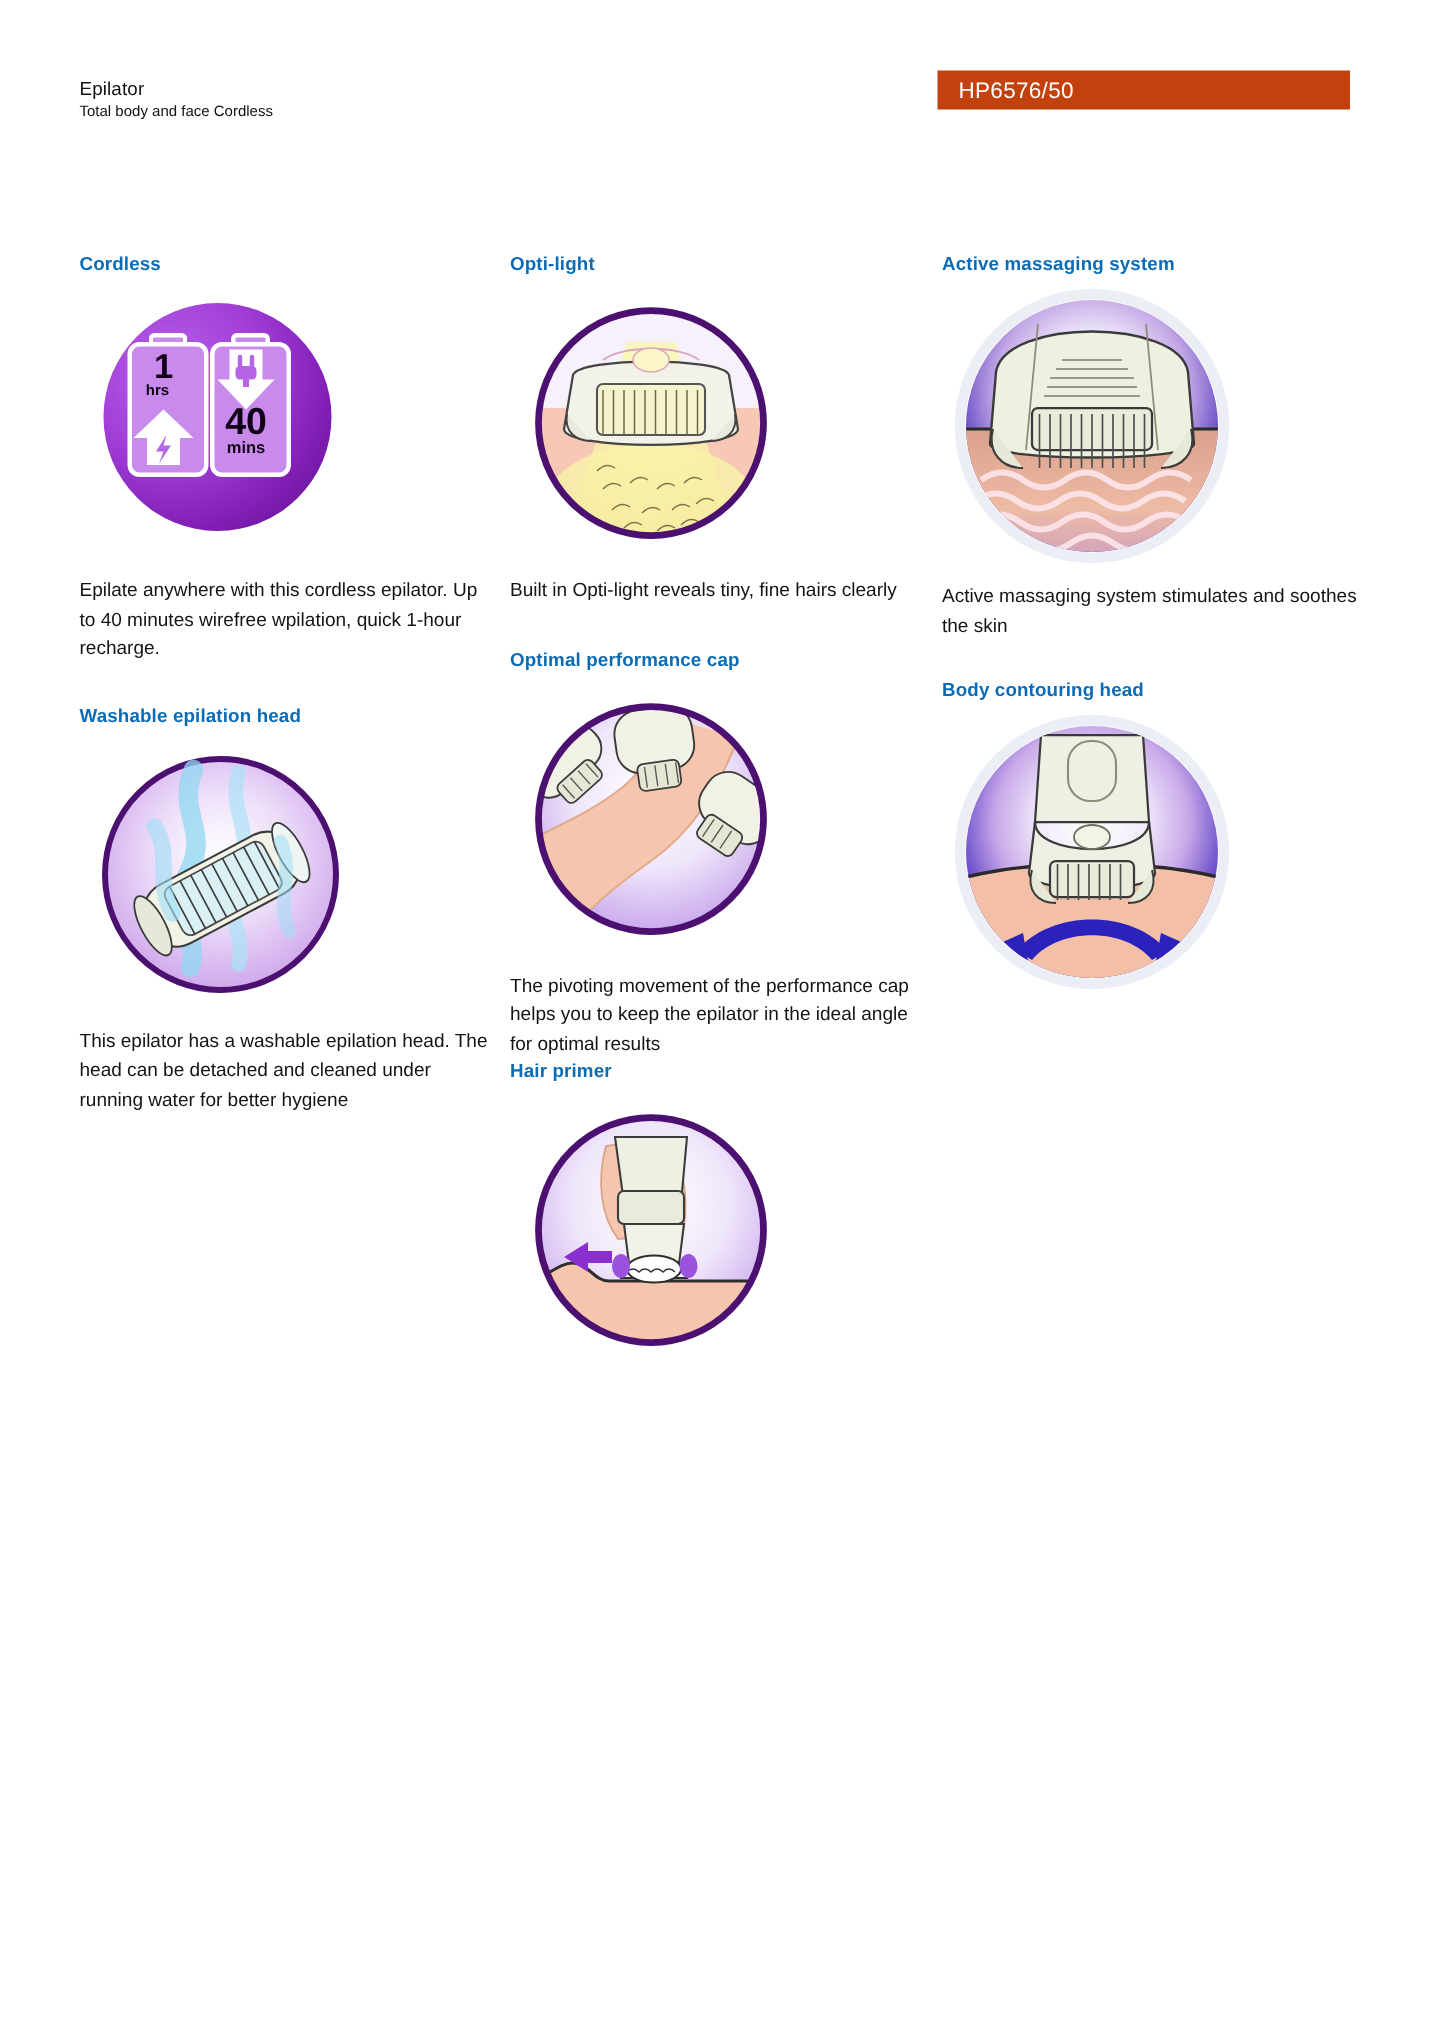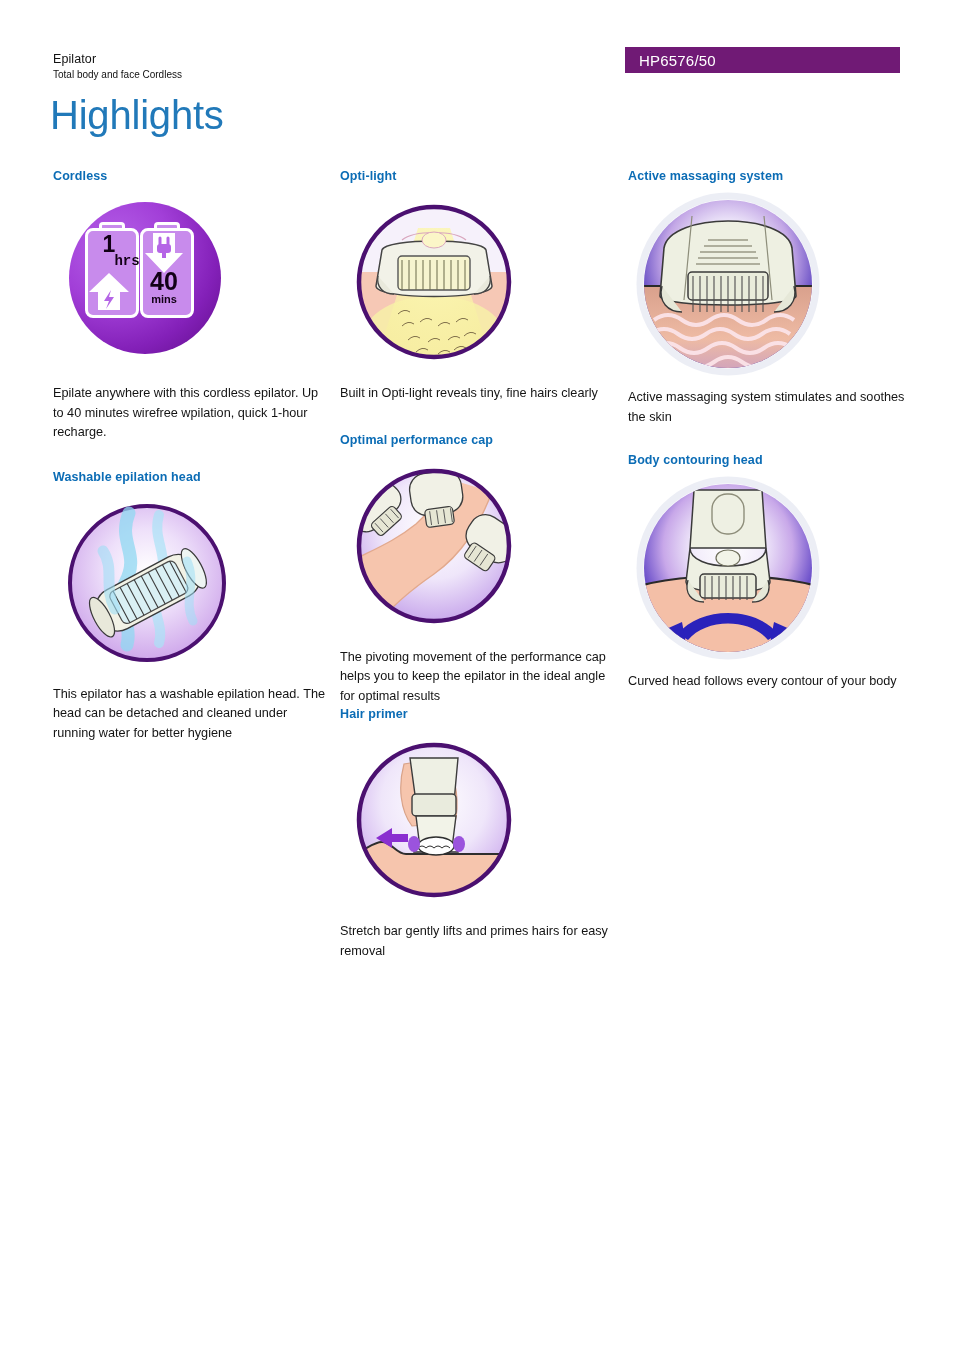--- a/index.html
+++ b/index.html
@@ -9,21 +9,21 @@
     color:#1a1a1a;position:relative;overflow:hidden;
   }
   .page{position:relative;width:954px;height:1122px;}
 
   
   .hdr-left{position:absolute;left:53px;top:52px;}
   .hdr-cat{font-size:12.5px;color:#111;letter-spacing:.1px;line-height:15px;}
   .hdr-sub{font-size:10px;color:#111;line-height:14px;margin-top:1px;}
   .code-bar{
     position:absolute;left:625px;top:47px;width:275px;height:26px;
-    background:#701a75;color:#fff;display:flex;align-items:center;
+    background:#c2410c;color:#fff;display:flex;align-items:center;
     padding-left:14px;box-sizing:border-box;
     font-size:15px;letter-spacing:.2px;
   }
   .title{
     position:absolute;left:50px;top:92px;
     font-size:40px;line-height:46px;color:#2179b9;font-weight:300;
     letter-spacing:-.2px;
   }
 
   
@@ -65,33 +65,32 @@
 
   <div class="hdr-left">
     <div class="hdr-cat">Epilator</div>
     <div class="hdr-sub">Total body and face Cordless</div>
   </div>
 
   <div class="code-bar">
     <span>HP6576/50</span>
   </div>
 
-  <div class="title">Highlights</div>
 
   <div class="col col1">
 
     <div class="sec">
       <div class="sec-h">Cordless</div>
       <div class="fig">
         <div class="circ ball-cordless"></div>
 
         <div class="batt-tip" style="left:44px;top:32px;"></div>
         <div class="batt" style="left:30px;top:38px;width:48px;height:84px;"></div>
         <div class="batt-num" style="left:30px;top:42px;width:48px;font-size:23px;line-height:24px;">1</div>
-        <div class="batt-num" style="left:48px;top:65px;width:48px;font-size:14px;line-height:12px;font-family:Liberation Mono, monospace;">hrs</div>
+        <div class="batt-num" style="left:26px;top:65px;width:48px;font-size:10px;line-height:12px;">hrs</div>
 
         <svg width="48" height="42" viewBox="0 0 48 42" style="position:absolute;left:30px;top:80px;">
           <path d="M24 3 L44 22 L35 22 L35 40 L13 40 L13 22 L4 22 Z" fill="#ffffff"></path>
           <path d="M26 20 L19 31 L24 31 L21 39 L29 27 L24 27 Z" fill="#b565e6"></path>
         </svg>
 
         <div class="batt-tip" style="left:99px;top:32px;"></div>
         <div class="batt" style="left:85px;top:38px;width:48px;height:84px;"></div>
         <svg width="44" height="44" viewBox="0 0 44 44" style="position:absolute;left:87px;top:41px;">
           <path d="M11 2 L33 2 L33 22 L41 22 L22 42 L3 22 L11 22 Z" fill="#ffffff"></path>
@@ -300,21 +299,20 @@
             <ellipse cx="94" cy="118" rx="18" ry="9" fill="#ffffff" stroke="#2e2e2e" stroke-width="1.3"></ellipse>
             <path d="M76 120 q4 -4 8 0 q4 -4 8 0 q4 -4 8 0 q4 -4 8 0" fill="none" stroke="#2e2e2e" stroke-width="1"></path>
             <ellipse cx="72" cy="116" rx="6" ry="8" fill="#9b53dd"></ellipse>
             <ellipse cx="117" cy="116" rx="6" ry="8" fill="#9b53dd"></ellipse>
 
             <path d="M66 106 L50 106 L50 100 L34 110 L50 120 L50 114 L66 114 Z" fill="#8a2fd0"></path>
           </g>
           <circle cx="92" cy="92" r="75" fill="none" stroke="#4b1070" stroke-width="4.5"></circle>
         </svg>
       </div>
-      <p class="sec-p">Stretch bar gently lifts and primes hairs for easy removal</p>
     </div>
   </div>
 
   <div class="col col3">
 
     <div class="sec">
       <div class="sec-h">Active massaging system</div>
       <div class="fig wide">
         <svg width="196" height="188" viewBox="0 0 196 188">
           <defs>
@@ -418,17 +416,16 @@
             </g>
             <path d="M58 106 C54 120 62 128 74 128" fill="#e6e8d8" stroke="#3a3a3a" stroke-width="1.3"></path>
             <path d="M138 106 C142 120 134 128 122 128" fill="#e6e8d8" stroke="#3a3a3a" stroke-width="1.3"></path>
 
             <path d="M48 160 C70 132 126 132 148 160 L138 166 C120 144 76 144 58 166 Z" fill="#2a22bb"></path>
             <path d="M52 148 L34 156 L56 170 Z" fill="#2a22bb"></path>
             <path d="M144 148 L162 156 L140 170 Z" fill="#2a22bb"></path>
           </g>
         </svg>
       </div>
-      <p class="sec-p">Curved head follows every contour of your body</p>
     </div>
   </div>
 
 </div>
 
 </body></html>

